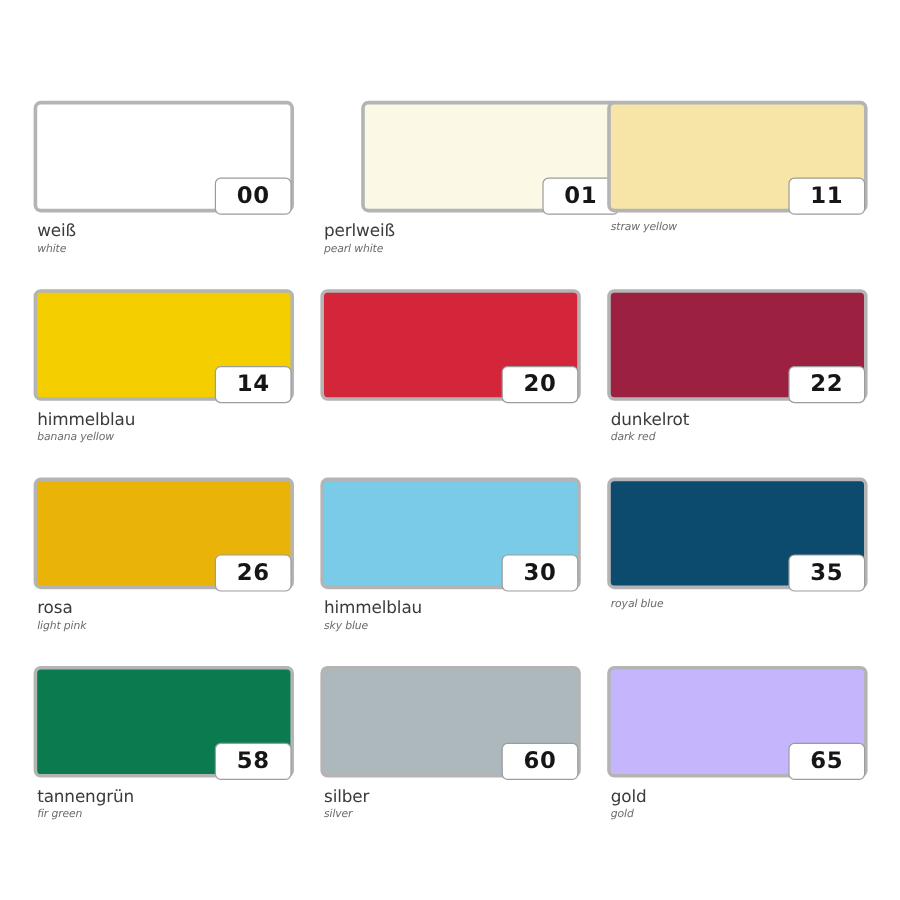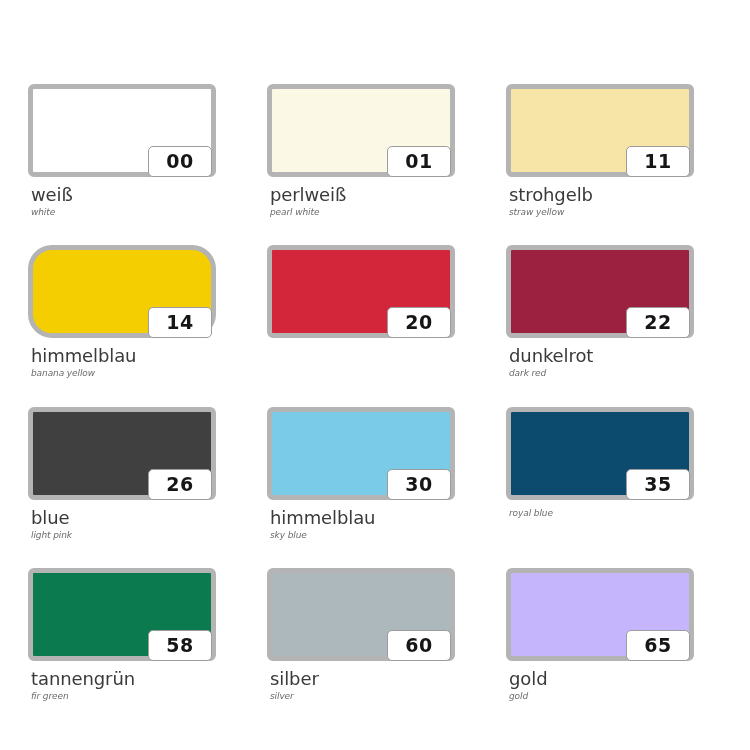--- a/index.html
+++ b/index.html
@@ -33,24 +33,24 @@
     row-gap: 28px;
   }
 
   .swatch-cell {
     position: relative;
     width: 217px;
   }
 
   .chip {
     position: relative;
-    width: 188px;
+    width: 217px;
     height: 93px;
     border-radius: 6px;
-    border: 5px solid #4c1d95;
+    border: 3px solid #4c1d95;
     box-sizing: border-box;
   }
 
   
   .badge {
     position: absolute;
     right: -1px;
     bottom: -5px;
     width: 64px;
     height: 31px;
@@ -69,21 +69,21 @@
     letter-spacing: 0.5px;
   }
 
   .labels {
     margin-top: 9px;
     padding-left: 3px;
   }
 
   .name-de {
     font-family: "DejaVu Sans", sans-serif;
-    font-size: 18px;
+    font-size: 14px;
     line-height: 1.05;
     color: #3a3a3a;
     letter-spacing: -0.1px;
     white-space: nowrap;
   }
 
   .name-en {
     margin-top: 3px;
     font-family: "DejaVu Sans", sans-serif;
     font-style: italic;
@@ -102,39 +102,38 @@
       <div class="swatch-cell">
         <div class="chip" style="background: rgb(255, 255, 255); border-color: rgb(180, 180, 180);">
           <div class="badge">00</div>
         </div>
         <div class="labels">
           <div class="name-de">weiß</div>
           <div class="name-en">white</div>
         </div>
       </div>
       <div class="swatch-cell">
-        <div class="chip" style="background: rgb(251, 248, 230); border-color: rgb(180, 180, 180);">
+        <div class="chip" style="background: rgb(251, 248, 230); border-color: rgb(180, 180, 180); margin-left: 34px;">
           <div class="badge">01</div>
         </div>
         <div class="labels">
           <div class="name-de">perlweiß</div>
           <div class="name-en">pearl white</div>
         </div>
       </div>
       <div class="swatch-cell">
         <div class="chip" style="background: rgb(246, 229, 166); border-color: rgb(180, 180, 180); padding-left: 28px;">
           <div class="badge">11</div>
         </div>
         <div class="labels">
-          <div class="name-de">strohgelb</div>
           <div class="name-en">straw yellow</div>
         </div>
       </div>
       <div class="swatch-cell">
-        <div class="chip" style="background: rgb(245, 206, 0); border-color: rgb(180, 180, 180); border-radius: 24px;">
+        <div class="chip" style="background: rgb(245, 206, 0); border-color: rgb(180, 180, 180);">
           <div class="badge">14</div>
         </div>
         <div class="labels">
           <div class="name-de">himmelblau</div>
           <div class="name-en">banana yellow</div>
         </div>
       </div>
       <div class="swatch-cell">
         <div class="chip" style="background: rgb(211, 38, 58); border-color: rgb(180, 180, 180);">
           <div class="badge">20</div>
@@ -143,25 +142,25 @@
       <div class="swatch-cell">
         <div class="chip" style="background: rgb(156, 33, 64); border-color: rgb(180, 180, 180);">
           <div class="badge">22</div>
         </div>
         <div class="labels">
           <div class="name-de">dunkelrot</div>
           <div class="name-en">dark red</div>
         </div>
       </div>
       <div class="swatch-cell">
-        <div class="chip" style="background: #404040; border-color: rgb(180, 180, 180);">
+        <div class="chip" style="background: #eab308; border-color: rgb(180, 180, 180);">
           <div class="badge">26</div>
         </div>
         <div class="labels">
-          <div class="name-de">blue</div>
+          <div class="name-de">rosa</div>
           <div class="name-en">light pink</div>
         </div>
       </div>
       <div class="swatch-cell">
         <div class="chip" style="background: rgb(121, 203, 232); border-color: rgb(180, 180, 180);">
           <div class="badge">30</div>
         </div>
         <div class="labels">
           <div class="name-de">himmelblau</div>
           <div class="name-en">sky blue</div>

